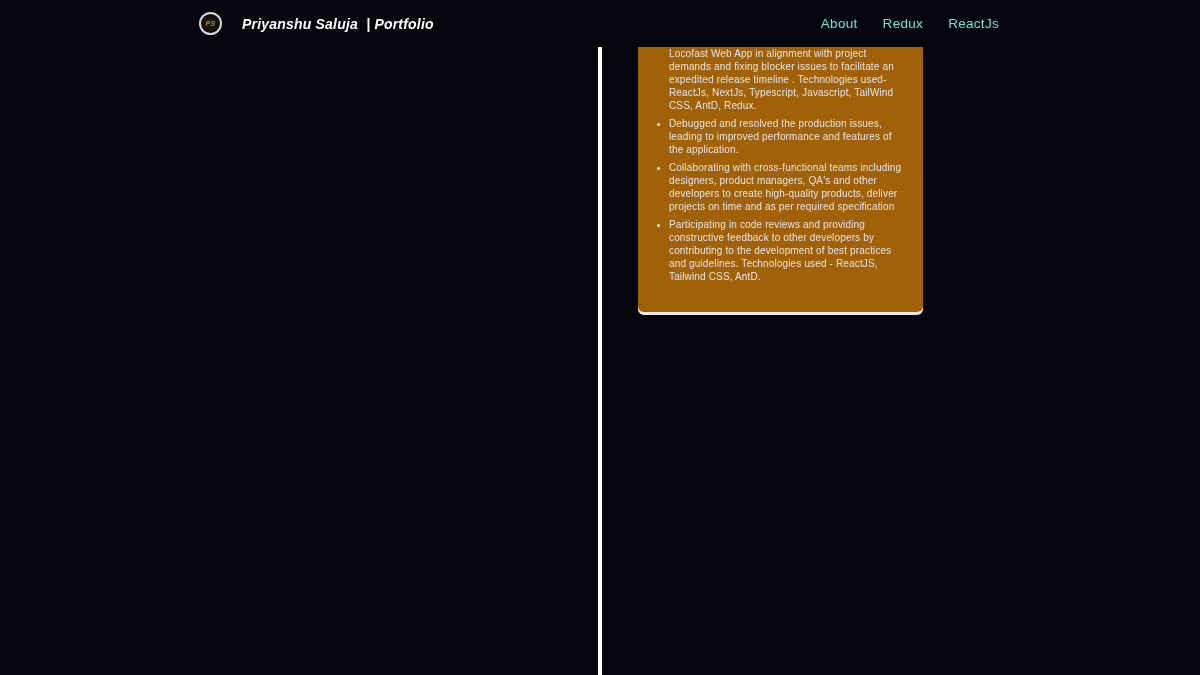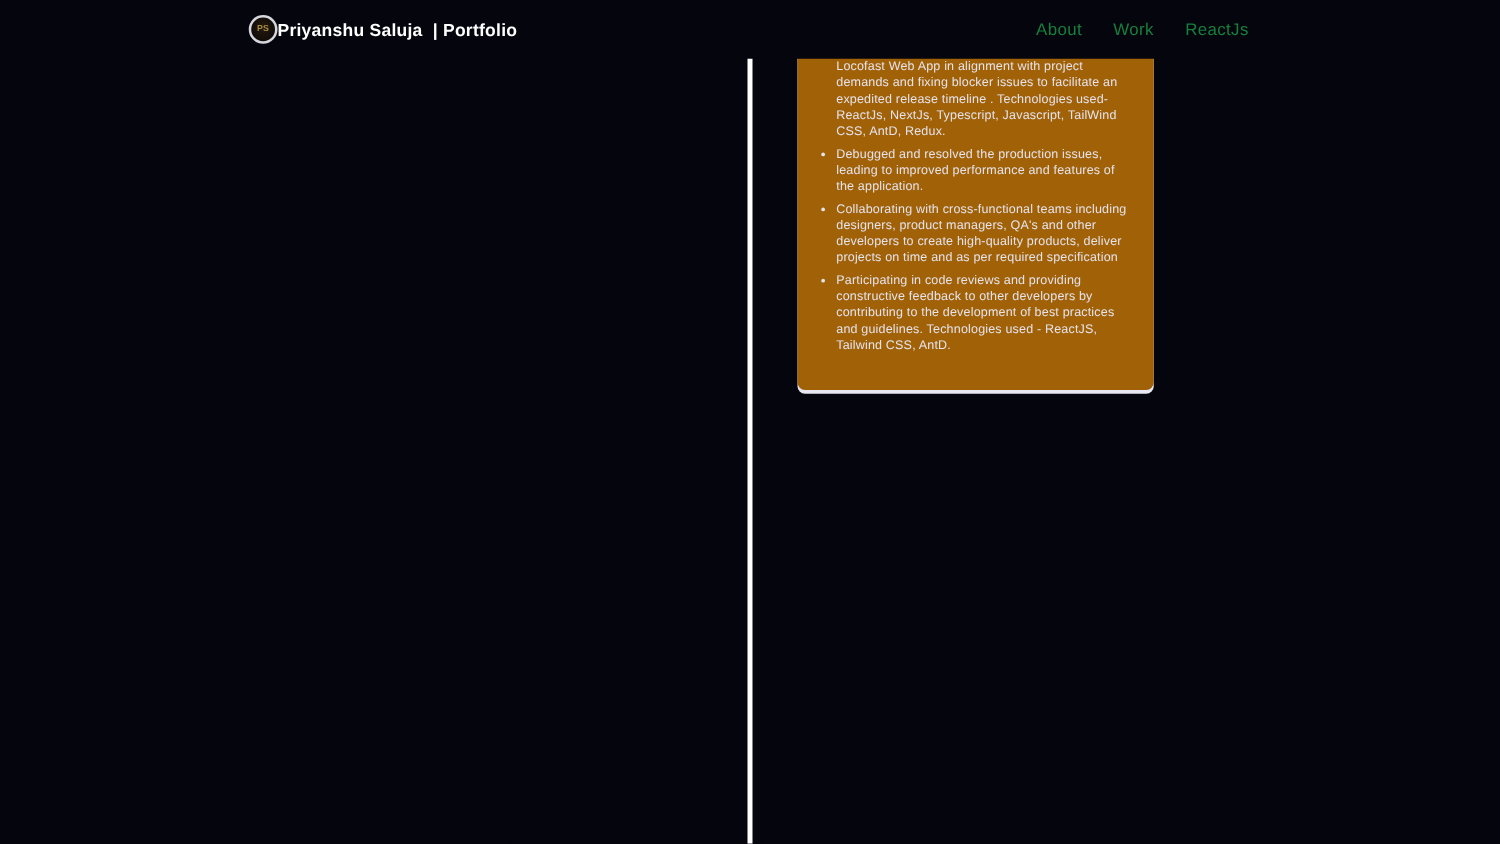--- a/index.html
+++ b/index.html
@@ -21,22 +21,23 @@
     background: #05050e;
     z-index: 10;
     display: flex;
     align-items: center;
     justify-content: space-between;
     padding: 0 201px 0 199px;
   }
   .brand {
     display: flex;
     align-items: center;
-    gap: 0;
+    gap: 20px;
     cursor: pointer;
+    font-style: italic;
   }
   .logo-circle {
     width: 23px;
     height: 23px;
     border-radius: 50%;
     border: 2px solid #d6d6de;
     background: radial-gradient(circle at 50% 45%, #241a10 0%, #120d08 70%);
     display: flex;
     align-items: center;
     justify-content: center;
@@ -55,21 +56,21 @@
     font-weight: 700;
     letter-spacing: 0.2px;
     white-space: pre;
   }
   .nav-links {
     display: flex;
     align-items: center;
     gap: 25px;
   }
   .nav-link {
-    color: #15803d;
+    color: #5eead4;
     font-size: 13.5px;
     letter-spacing: 0.3px;
     cursor: pointer;
   }
 
   
   .timeline-line {
     position: absolute;
     left: 598px;
     top: 46px;
@@ -113,21 +114,21 @@
 
 <header class="navbar">
   <div class="brand">
     <span class="logo-circle">
       <span class="logo-initials">PS</span>
     </span>
     <span class="brand-title">Priyanshu Saluja  | Portfolio</span>
   </div>
   <nav class="nav-links">
     <span class="nav-link">About</span>
-    <span class="nav-link">Work</span>
+    <span class="nav-link">Redux</span>
     <span class="nav-link">ReactJs</span>
   </nav>
 </header>
 
 <div class="timeline-line"></div>
 
 <section class="timeline-card">
   <ul>
     <li>Developed and implemented crucial features for the Locofast Web App in alignment with project demands and fixing blocker issues to facilitate an expedited release timeline . Technologies used- ReactJs, NextJs, Typescript, Javascript, TailWind CSS, AntD, Redux.</li>
     <li>Debugged and resolved the production issues, leading to improved performance and features of the application.</li>

